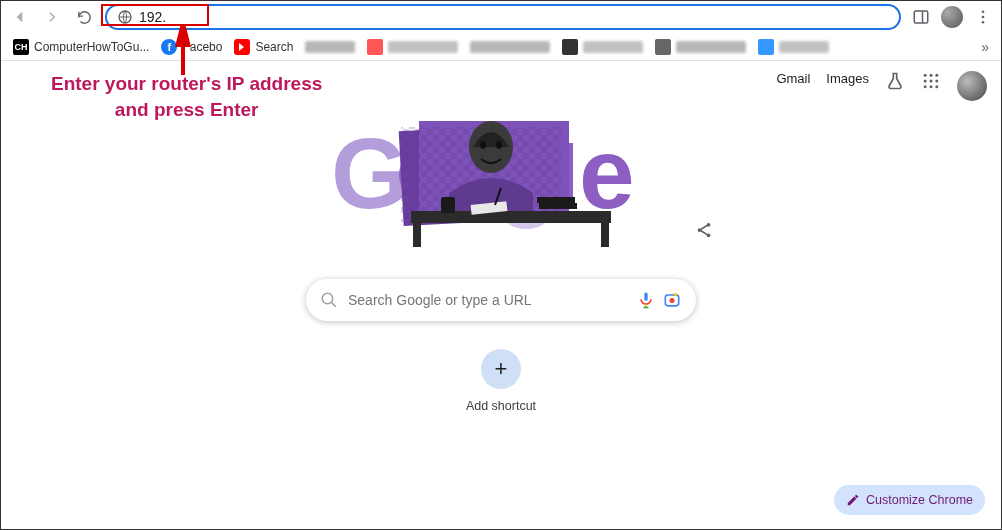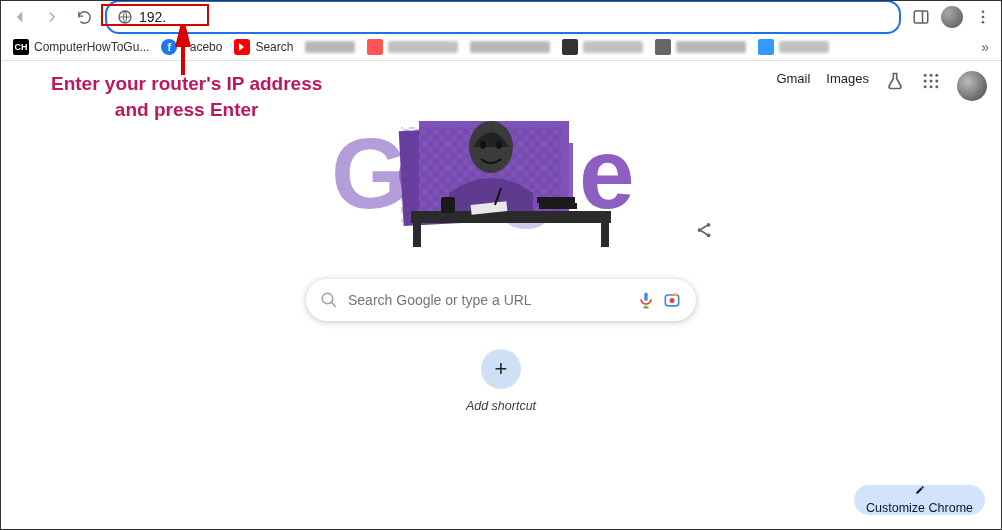--- a/index.html
+++ b/index.html
@@ -23,21 +23,21 @@
   }
   .nav-btn {
     width: 22px; height: 22px;
     display: flex; align-items: center; justify-content: center;
     color: #606368;
     cursor: pointer;
   }
   .nav-btn.disabled { color: #b0b0b0; }
   .omnibox-wrap {
     flex: 1;
-    height: 34px;
+    height: 26px;
     border: 2px solid #1a73e8;
     border-radius: 14px;
     display: flex;
     align-items: center;
     padding: 0 10px;
     position: relative;
     background: #fff;
   }
   .omnibox-globe {
     width: 16px; height: 16px;
@@ -216,38 +216,37 @@
     cursor: pointer;
   }
   .add-circle {
     width: 40px; height: 40px;
     border-radius: 50%;
     background: #cfe0f6;
     display: flex; align-items:center; justify-content:center;
     color: #1f1f1f;
     font-size: 22px;
   }
-  .add-label { font-size: 12.5px; color: #3c4043; font-style: italic; }
+  .add-label { font-size: 12.5px; color: #3c4043; }
 
   
   .customize-chip {
     position: absolute;
     right: 16px;
     bottom: 14px;
     height: 30px;
     border-radius: 16px;
     background: #d3e3fd;
     display: flex;
     align-items: center;
     gap: 6px;
     padding: 0 12px;
     font-size: 12.5px;
-    color: #0f172a;
-    cursor: pointer;
-    flex-direction: column;
+    color: #701a75;
+    cursor: pointer;
   }
 </style>
 </head>
 <body>
 
 <div class="highlight-box"></div>
 
 <svg class="arrow-svg" width="30" height="54">
   <defs>
     <marker id="arrowhead" markerWidth="8" markerHeight="8" refX="4" refY="2" orient="auto">

